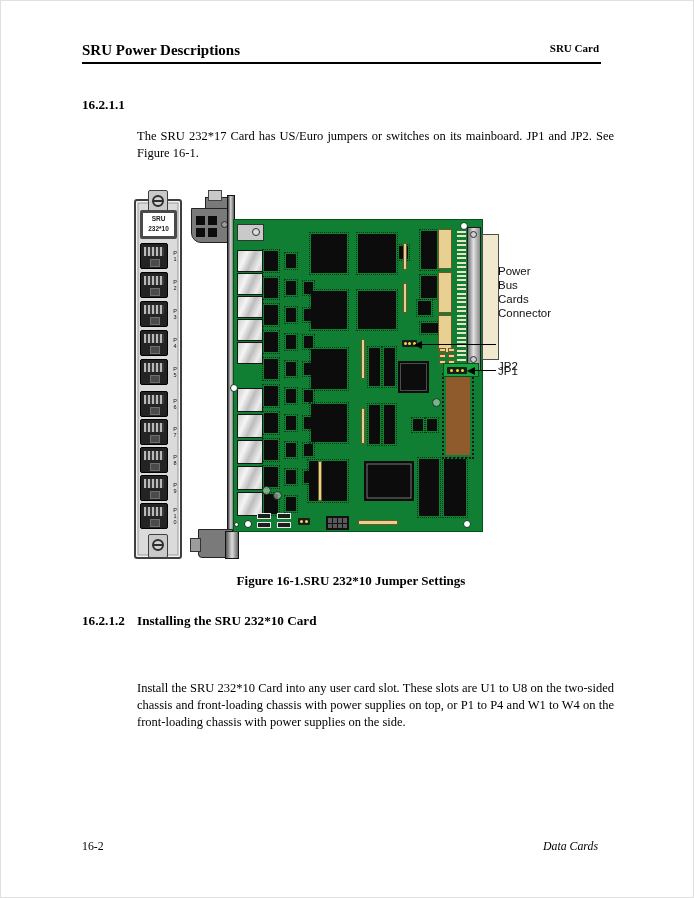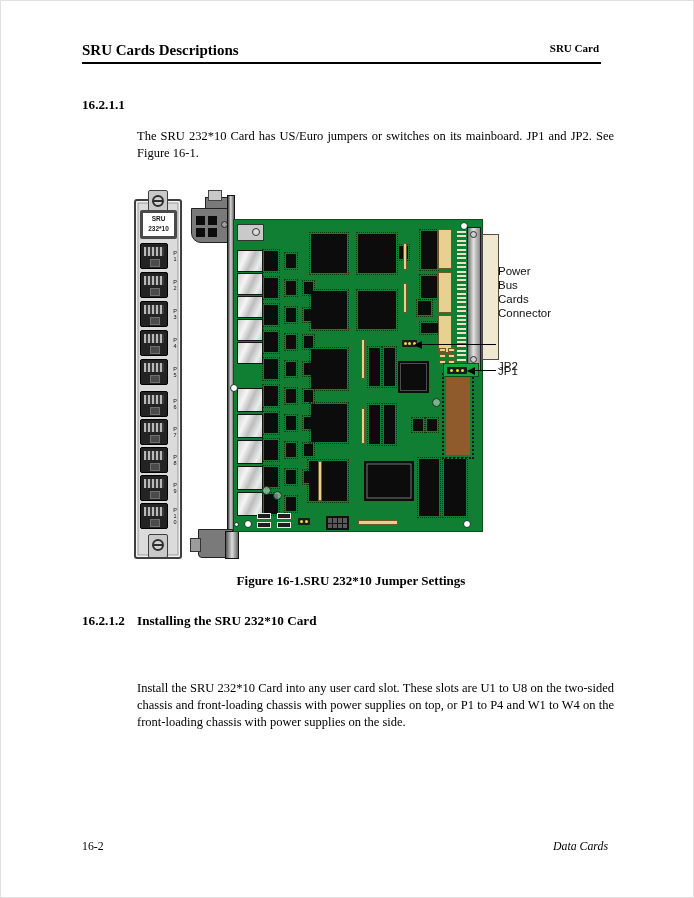--- a/index.html
+++ b/index.html
@@ -17,21 +17,21 @@
   .sec-head .num{width:55px;flex:0 0 55px;}
   .sec1{top:96px;} .sec2{top:612px;}
   .body-par{left:136px;width:477px;font-size:12.5px;line-height:16.8px;
             text-align:justify;}
   .par1{top:127px;} .par2{top:679px;}
 
   .fig-caption{left:130px;top:572px;width:440px;text-align:center;
                font-weight:bold;font-size:13px;}
 
   .ftr-left{left:81px;top:838px;font-size:11.8px;}
-  .ftr-right{right:85px;top:838px;font-size:11.8px;font-style:italic;}
+  .ftr-right{right:95px;top:838px;font-size:11.8px;font-style:italic;}
 
   
   .sans{font-family:"Liberation Sans",sans-serif;}
 
   
   .front-panel{left:133px;top:198px;width:48px;height:360px;background:#dbdbdb;
     border:2px solid #3f3f3f;border-radius:3px;box-sizing:border-box;
     box-shadow:inset 0 0 0 1.5px #f4f4f4, inset 0 0 0 2.5px #9a9a9a;}
   .screw-tab{width:20px;height:24px;background:#c9c9c9;border:1.5px solid #3f3f3f;
     border-radius:2px;box-sizing:border-box;}
@@ -98,28 +98,28 @@
     line-height:14px;z-index:30;}
   .lead{height:0;border-top:1.6px solid #000;z-index:29;}
   .arrow-l{width:0;height:0;border-top:4px solid transparent;border-bottom:4px solid transparent;
     border-right:8px solid #000;z-index:29;}
 </style>
 </head>
 <body>
 
 <div class="page">
 
-  <div class="abs hdr-left">SRU Cards Descriptions</div>
+  <div class="abs hdr-left">SRU Power Descriptions</div>
   <div class="abs hdr-right">SRU Card</div>
   <div class="abs hdr-rule"></div>
 
   <div class="abs sec-head sec1">
     <span class="num">16.2.1.1</span>
   </div>
-  <div class="abs body-par par1">The SRU 232*10 Card has US/Euro jumpers or switches on its mainboard. JP1 and JP2. See Figure 16-1.</div>
+  <div class="abs body-par par1">The SRU 232*17 Card has US/Euro jumpers or switches on its mainboard. JP1 and JP2. See Figure 16-1.</div>
 
   <div>
 
     <div class="abs front-panel"></div>
     <div class="abs screw-tab" style="left:147px;top:189px;">
       <div class="screw-head"></div>
     </div>
     <div class="abs screw-tab" style="left:147px;top:533px;">
       <div class="screw-head"></div>
     </div>

